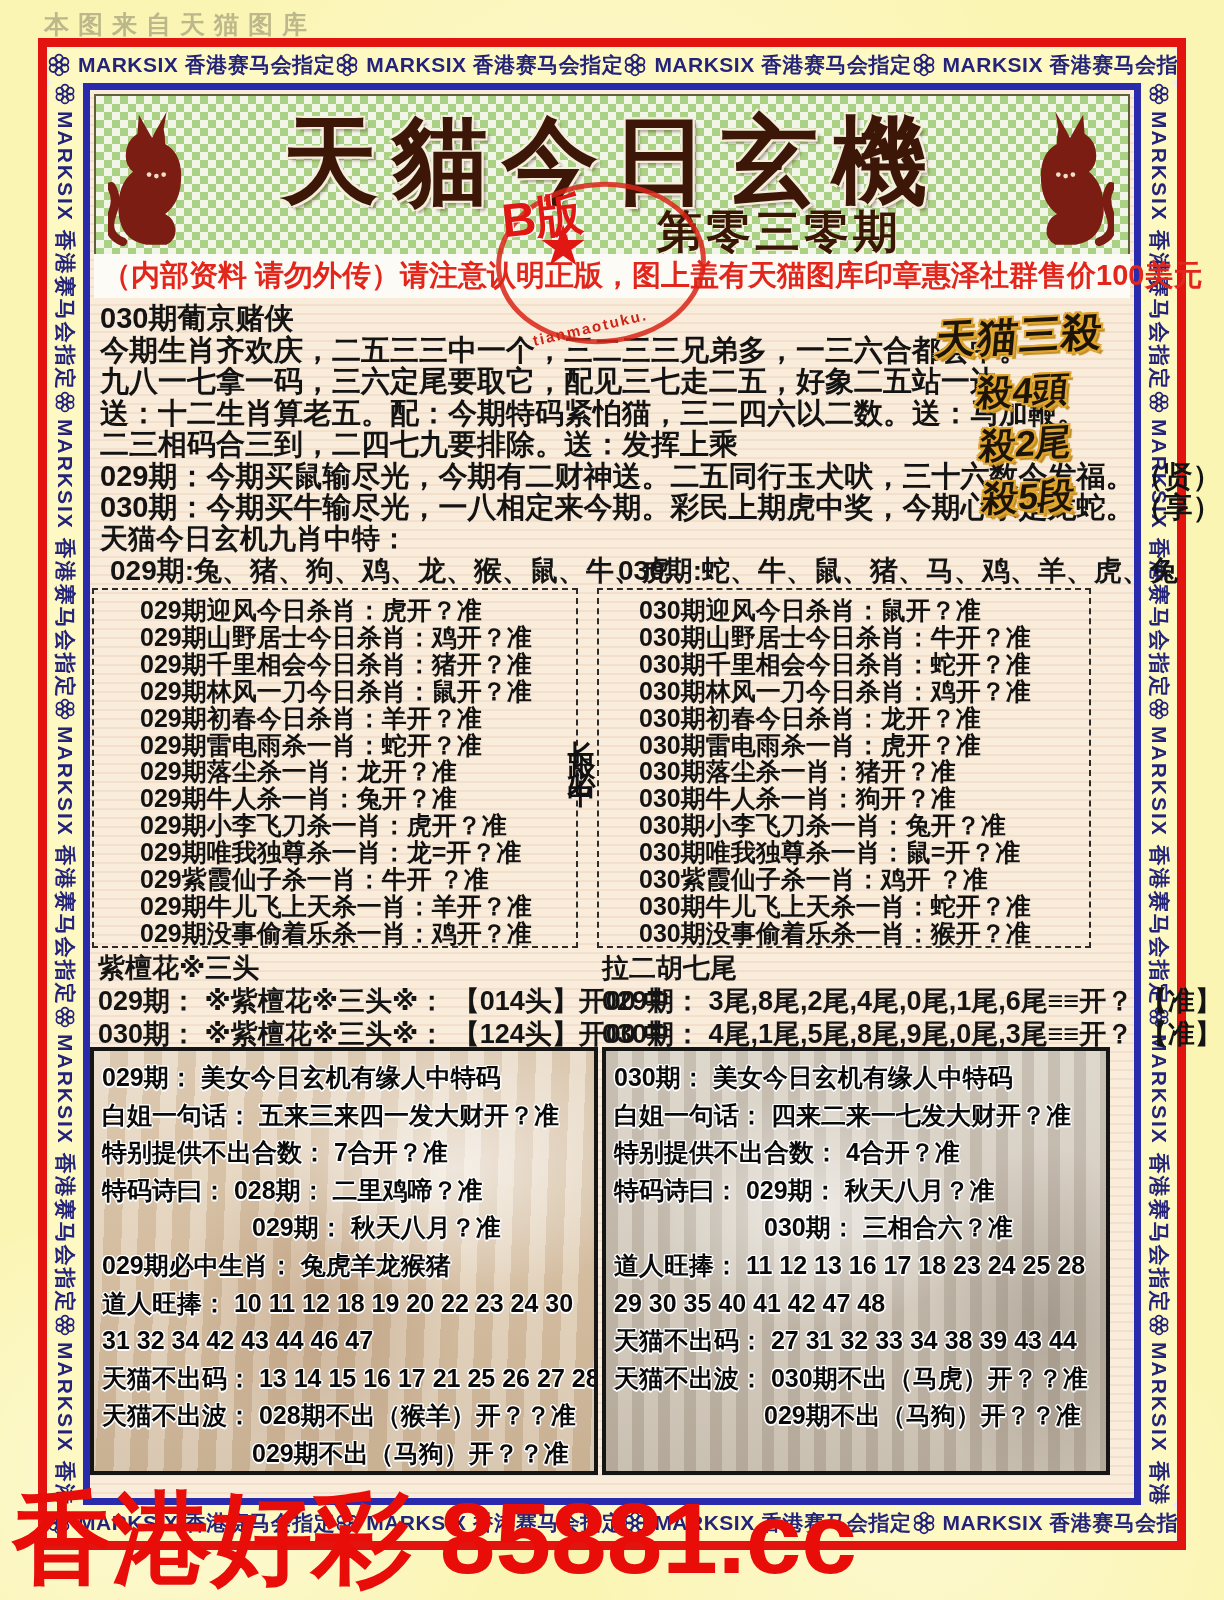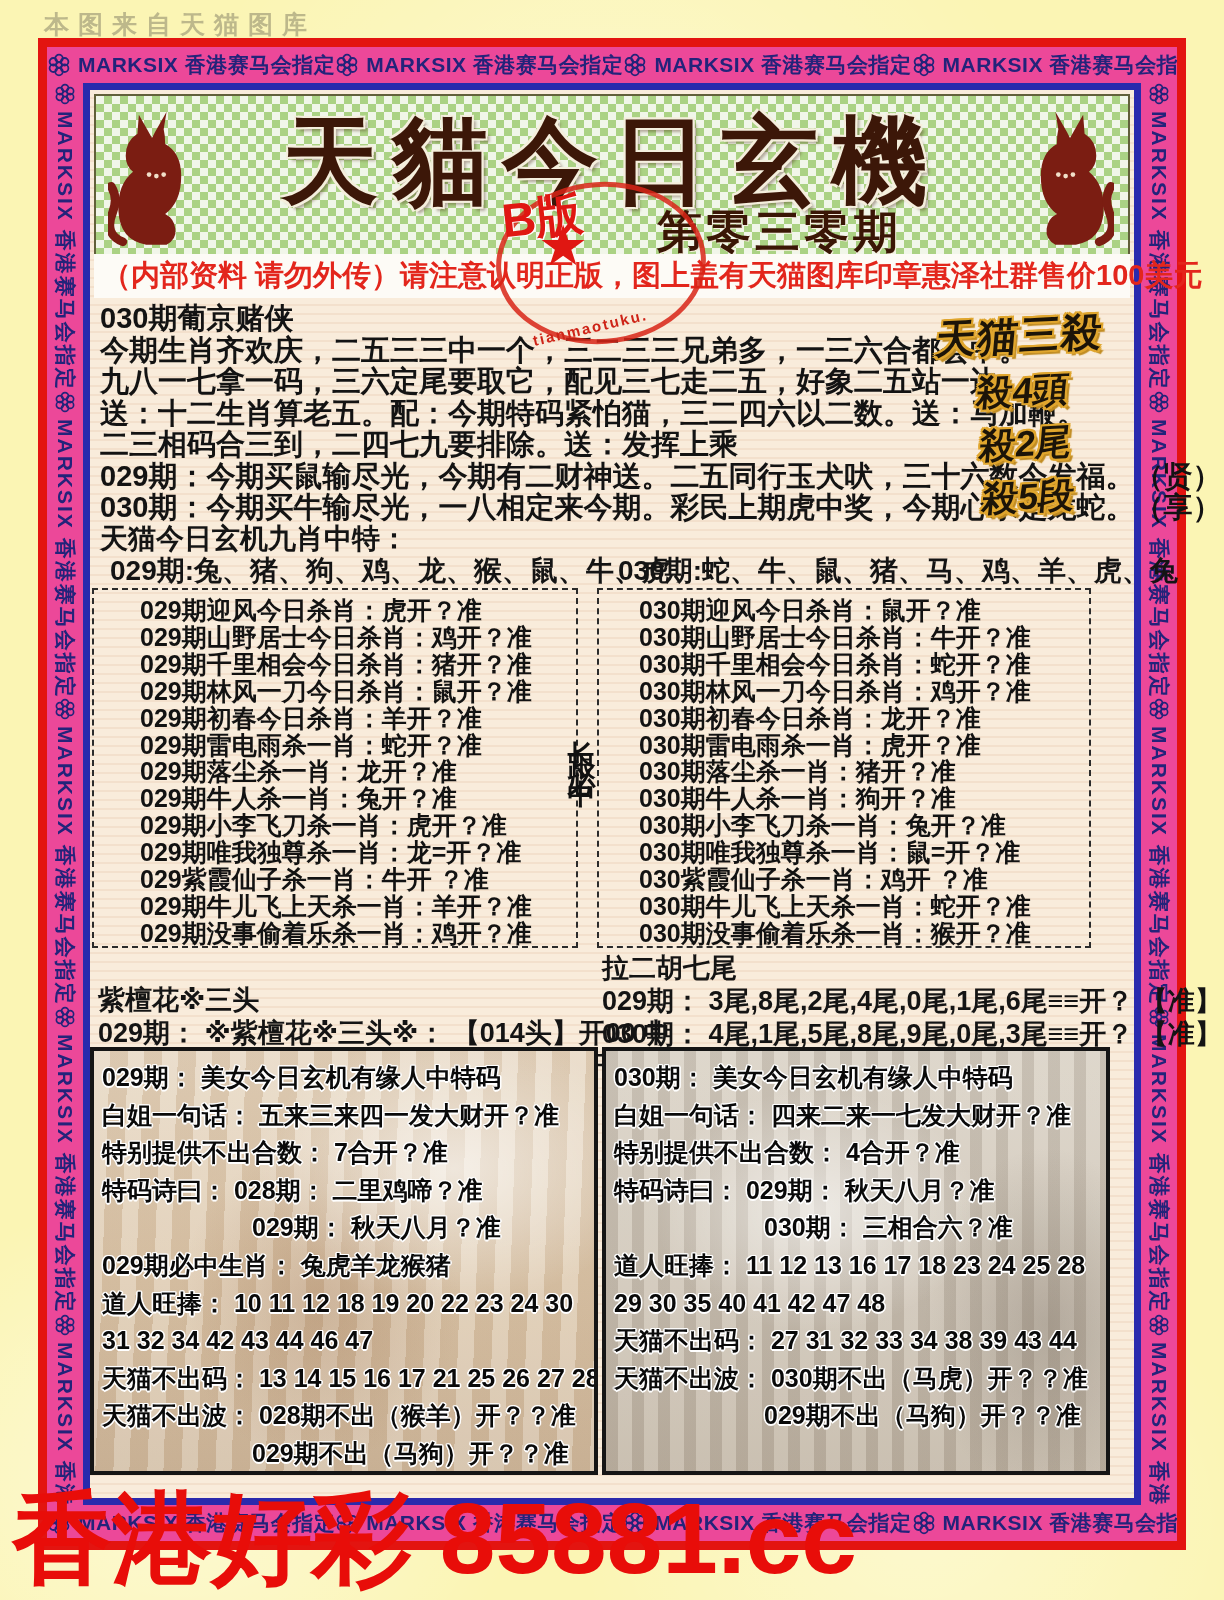--- a/index.html
+++ b/index.html
@@ -8,21 +8,21 @@
     background:
       radial-gradient(ellipse 40% 25% at 15% 92%, rgba(255,255,255,.45), transparent 70%),
       radial-gradient(ellipse 40% 25% at 75% 95%, rgba(255,255,255,.35), transparent 70%),
       radial-gradient(ellipse 50% 30% at 50% 10%, rgba(255,255,255,.30), transparent 70%),
       #fbf5b4;
     font-family:"Liberation Sans","DejaVu Sans",sans-serif;
   }
   .watermark{position:absolute;left:44px;top:8px;font-size:25px;letter-spacing:9px;color:#bdb88b;font-weight:700;z-index:3;}
   
   .poster{position:absolute;left:38px;top:38px;width:1130px;height:1494px;border:9px solid #e31410;background:#efeef6;z-index:2;}
-  .strip{position:absolute;background:#ec4899;color:#23237a;overflow:hidden;}
+  .strip{position:absolute;background:#fef9c3;color:#23237a;overflow:hidden;border-radius:7px;}
   .strip-top{left:0;top:0;right:0;height:36px;display:flex;align-items:center;justify-content:space-evenly;}
   .strip-bottom{left:0;bottom:0;right:0;height:36px;display:flex;align-items:center;justify-content:space-evenly;}
   .strip-left{left:0;top:36px;bottom:36px;width:36px;display:flex;flex-direction:column;align-items:center;justify-content:space-evenly;}
   .strip-right{right:0;top:36px;bottom:36px;width:36px;display:flex;flex-direction:column;align-items:center;justify-content:space-evenly;}
   .seg{display:flex;align-items:center;gap:7px;font-size:21px;font-weight:700;white-space:nowrap;}
   .strip-left .seg,.strip-right .seg{flex-direction:column;gap:6px;}
   .seg-text{letter-spacing:0.5px;}
   .strip-left .seg-text,.strip-right .seg-text{writing-mode:vertical-rl;text-orientation:sideways;letter-spacing:2px;}
   .flower{display:flex;align-items:center;}
   
@@ -66,21 +66,21 @@
   .nine-right{position:absolute;left:528px;top:462px;font-size:28px;font-weight:800;white-space:nowrap;}
   
   .killbox{position:absolute;top:498px;height:360px;border:2px dashed #2b2b2b;box-sizing:border-box;padding:7px 0 0 46px;}
   .killbox-l{left:2px;width:486px;}
   .killbox-r{left:507px;width:494px;padding-left:40px;}
   .kill-line{font-size:25px;font-weight:700;line-height:26.9px;white-space:nowrap;color:#121212;}
   .vert-follow{position:absolute;left:486px;top:628px;width:24px;font-size:28px;font-weight:800;color:#111;
     writing-mode:vertical-rl;text-orientation:upright;letter-spacing:13px;z-index:4;}
   
   .tails{position:absolute;top:862px;font-size:27px;font-weight:700;line-height:33px;white-space:nowrap;}
-  .tails-l{left:8px;margin-top:32px;}
+  .tails-l{left:8px;}
   .tails-r{left:512px;}
   
   .photo{position:absolute;top:957px;height:428px;border:4px solid #151515;box-sizing:border-box;overflow:hidden;}
   .photo-l{left:0;width:508px;
     background:
       radial-gradient(ellipse 55% 45% at 72% 28%, rgba(255,255,255,.6), transparent 72%),
       radial-gradient(ellipse 40% 55% at 45% 60%, rgba(150,105,70,.28), transparent 70%),
       repeating-linear-gradient(92deg, rgba(255,255,255,.20) 0 16px, rgba(165,130,95,.16) 16px 34px),
       linear-gradient(180deg,#e6d6c0,#dcc7ab 55%,#cfb99e);}
   .photo-r{left:512px;width:508px;

